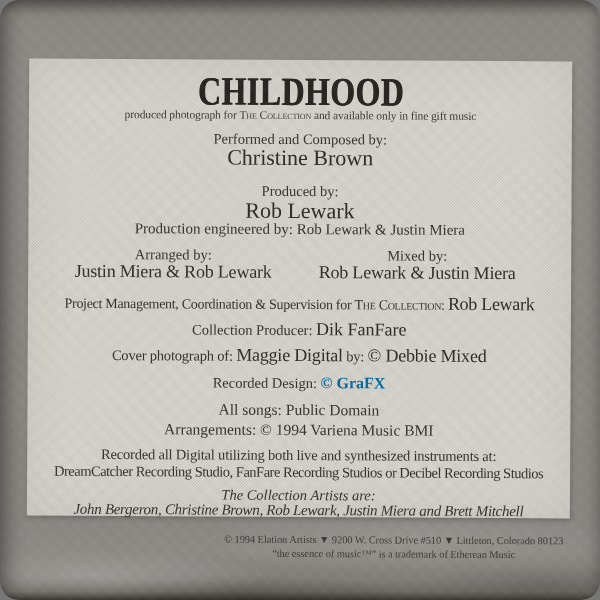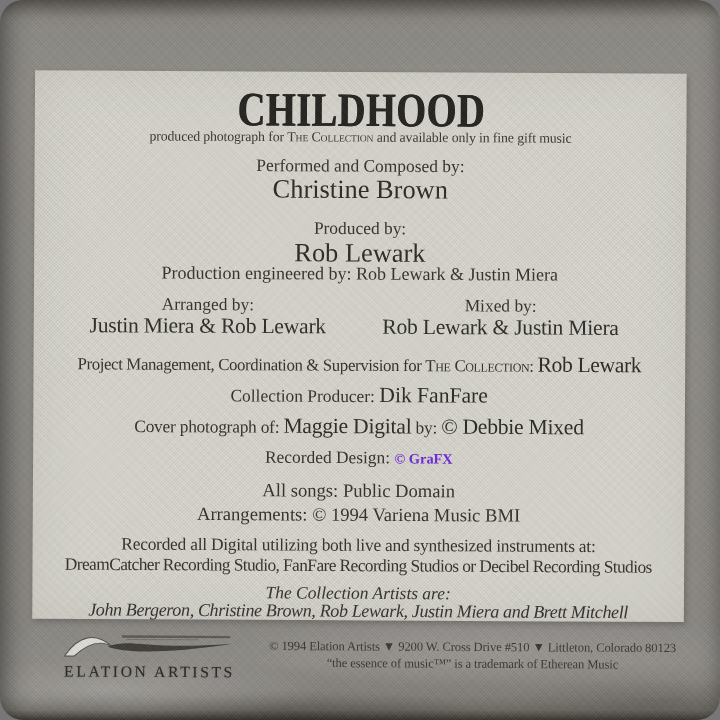--- a/index.html
+++ b/index.html
@@ -55,21 +55,21 @@
   .engineered{top:161px;font-size:15px;}
   .col{position:absolute;text-align:center;white-space:nowrap;}
   .arr-lbl{left:0;width:290px;top:187px;font-size:14.5px;}
   .mix-lbl{left:244px;width:290px;top:187px;font-size:14.5px;}
   .arr-name{left:0;width:290px;top:202px;font-size:18px;letter-spacing:-.2px;color:#2f2d28;}
   .mix-name{left:244px;width:290px;top:202px;font-size:18px;letter-spacing:-.2px;color:#2f2d28;}
   .project{top:233px;font-size:14px;letter-spacing:-.3px;}
   .executive{top:259px;font-size:14.5px;}
   .coverline{top:285px;font-size:14.5px;letter-spacing:-.2px;}
   .graphic{top:314px;font-size:14.5px;}
-  .graphic .name2{font-size:12px;font-weight:600;color:#6d28d9;}
+  .graphic .name2{font-size:16px;font-weight:600;color:#0369a1;}
   .songs{top:341px;font-size:15.5px;}
   .arrangements{top:361px;font-size:15.5px;}
   .recorded1{top:387px;font-size:14.5px;letter-spacing:-.2px;}
   .recorded2{top:404px;font-size:14.5px;letter-spacing:-.5px;}
   .it{font-style:italic;}
   .artists-h{top:427px;font-size:14.5px;}
   .artists-n{top:442px;font-size:15px;letter-spacing:-.3px;}
   .sc{font-variant:small-caps;}
   .inlbig{font-size:18px;color:#2c2a25;}
   
@@ -117,29 +117,20 @@
       <div class="line songs">All songs: Public Domain</div>
       <div class="line arrangements">Arrangements: © 1994 Variena Music BMI</div>
 
       <div class="line recorded1">Recorded all Digital utilizing both live and synthesized instruments at:</div>
       <div class="line recorded2">DreamCatcher Recording Studio, FanFare Recording Studios or Decibel Recording Studios</div>
 
       <div class="line it artists-h">The Collection Artists are:</div>
       <div class="line it artists-n">John Bergeron, Christine Brown, Rob Lewark, Justin Miera and Brett Mitchell</div>
     </div>
 
-    <div class="logo">
-      <svg width="150" height="24" viewBox="0 0 150 24">
-        <path d="M4 21 C 16 3, 30 1, 44 13 C 34 7, 24 10, 12 21 Z" fill="#dedcd6" stroke="#56534d" stroke-width="0.9"></path>
-        <path d="M40 13 C 60 5, 68 16, 144 10 C 88 19, 54 18, 40 13 Z" fill="#413e38"></path>
-        <rect x="52" y="3.5" width="90" height="2" fill="#4c4944" opacity="0.75"></rect>
-        <rect x="56" y="6.5" width="60" height="0.8" fill="#5a5751" opacity="0.5"></rect>
-      </svg>
-      <div class="logo-text">ELATION ARTISTS</div>
-    </div>
 
     <div class="copyright">
       <div>© 1994 Elation Artists ▼ 9200 W. Cross Drive #510 ▼ Littleton, Colorado 80123</div>
       <div>“the essence of music™” is a trademark of Etherean Music</div>
     </div>
 
   </div>
 
   <div class="grain"></div>
 </div>

